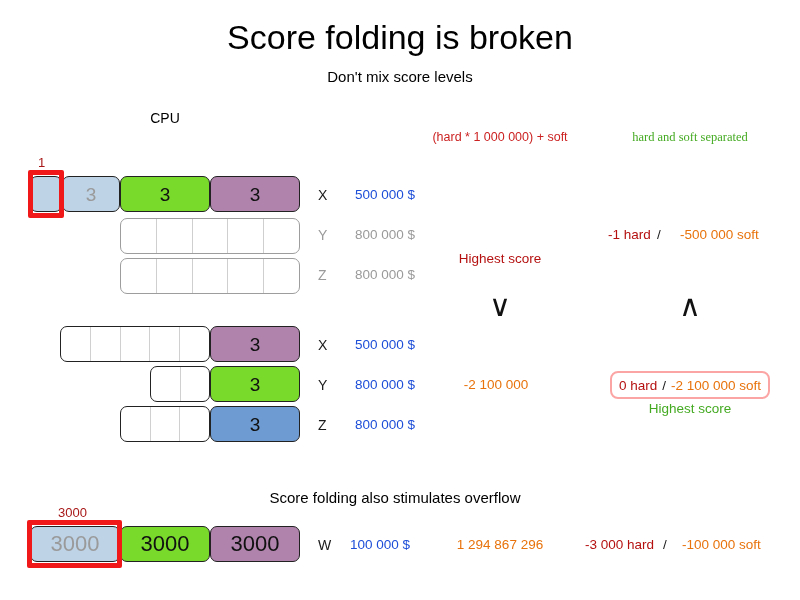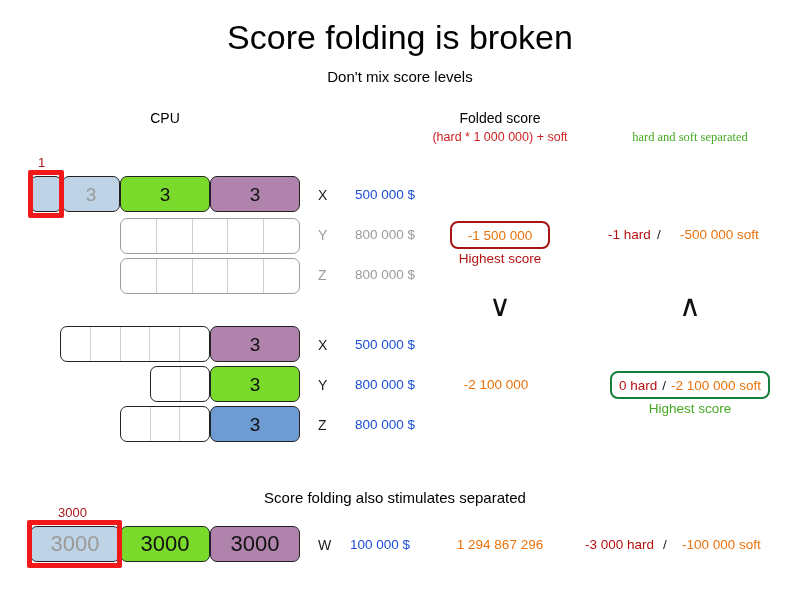--- a/index.html
+++ b/index.html
@@ -139,21 +139,21 @@
     display: flex;
     align-items: center;
     justify-content: center;
     font-size: 13.5px;
     color: #e8730c;
     background: #ffffff;
     white-space: nowrap;
   }
   .boxed-green {
     position: absolute;
-    border: 2px solid #15803d;
+    border: 2px solid #fca5a5;
     border-radius: 8px;
     box-sizing: border-box;
     display: flex;
     align-items: center;
     justify-content: center;
     font-size: 13.5px;
     background: #ffffff;
     white-space: nowrap;
     gap: 0px;
   }
@@ -183,21 +183,20 @@
 </head>
 <body>
 
 <div id="stage">
 
   <div class="abs main-title">Score folding is broken</div>
   <div class="abs subtitle">Don't mix score levels</div>
 
   <div class="abs col-head" style="left:105px; top:110px; width:120px;">CPU</div>
 
-  <div class="abs col-head" style="left:400px; top:110px; width:200px;">Folded score</div>
   <div class="abs col-sub sub-red" style="left:390px; top:130px; width:220px;">(hard * 1 000 000) + soft</div>
 
   <div class="abs col-sub sub-green" style="left:590px; top:130px; width:200px;font-family:Liberation Serif, serif;">hard and soft separated</div>
 
   <div class="red-cap" style="left:38px; top:155px;">1</div>
 
   <div class="bar-row" style="left:30px; top:176px; width:270px;">
     <div class="seg seg-filled seg-plain-blue" style="left:0px; width:32px;"></div>
     <div class="seg seg-filled seg-blue" style="left:32px; width:58px;">3</div>
     <div class="seg seg-filled seg-green" style="left:90px; width:90px;">3</div>
@@ -221,21 +220,20 @@
   <div class="shell shell-grey" style="left:120px; top:258px; width:180px;">
     <div class="cell"></div>
     <div class="cell"></div>
     <div class="cell"></div>
     <div class="cell"></div>
     <div class="cell"></div>
   </div>
   <div class="cpu-label c-grey" style="left:318px; top:267px;">Z</div>
   <div class="money c-grey" style="left:355px; top:267px;">800 000 $</div>
 
-  <div class="boxed-red" style="left:450px; top:221px; width:100px; height:28px;">-1 500 000</div>
   <div class="highest-red" style="left:440px; top:251px; width:120px;">Highest score</div>
 
   <div class="score-cell sc-darkred" style="left:608px; top:227px;">-1 hard</div>
   <div class="score-cell sc-black" style="left:657px; top:227px;">/</div>
   <div class="score-cell sc-orange" style="left:680px; top:227px;">-500 000 soft</div>
 
   <div class="cmp-sym" style="left:455px; top:288px; width:90px;">∨</div>
   <div class="cmp-sym" style="left:645px; top:288px; width:90px;">∧</div>
 
   <div class="shell shell-black" style="left:60px; top:326px; width:150px;">
@@ -268,21 +266,21 @@
 
   <div class="score-cell sc-orange" style="left:436px; top:377px; width:120px;">-2 100 000</div>
 
   <div class="boxed-green" style="left:610px; top:371px; width:160px; height:28px;">
     <span class="sc-darkred">0 hard</span>
     <span class="slash">/</span>
     <span class="sc-orange">-2 100 000 soft</span>
   </div>
   <div class="highest-green" style="left:630px; top:401px; width:120px;">Highest score</div>
 
-  <div class="abs section-title">Score folding also stimulates separated</div>
+  <div class="abs section-title">Score folding also stimulates overflow</div>
 
   <div class="red-cap" style="left:58px; top:505px;">3000</div>
 
   <div class="bar-row" style="left:30px; top:526px; width:270px;">
     <div class="seg seg-filled seg-blue" style="left:0px; width:90px; font-size:22px;">3000</div>
     <div class="seg seg-filled seg-green" style="left:90px; width:90px; font-size:22px;">3000</div>
     <div class="seg seg-filled seg-purple" style="left:180px; width:90px; font-size:22px;">3000</div>
   </div>
   <div class="red-box" style="left:27px; top:520px; width:95px; height:48px;"></div>
 

